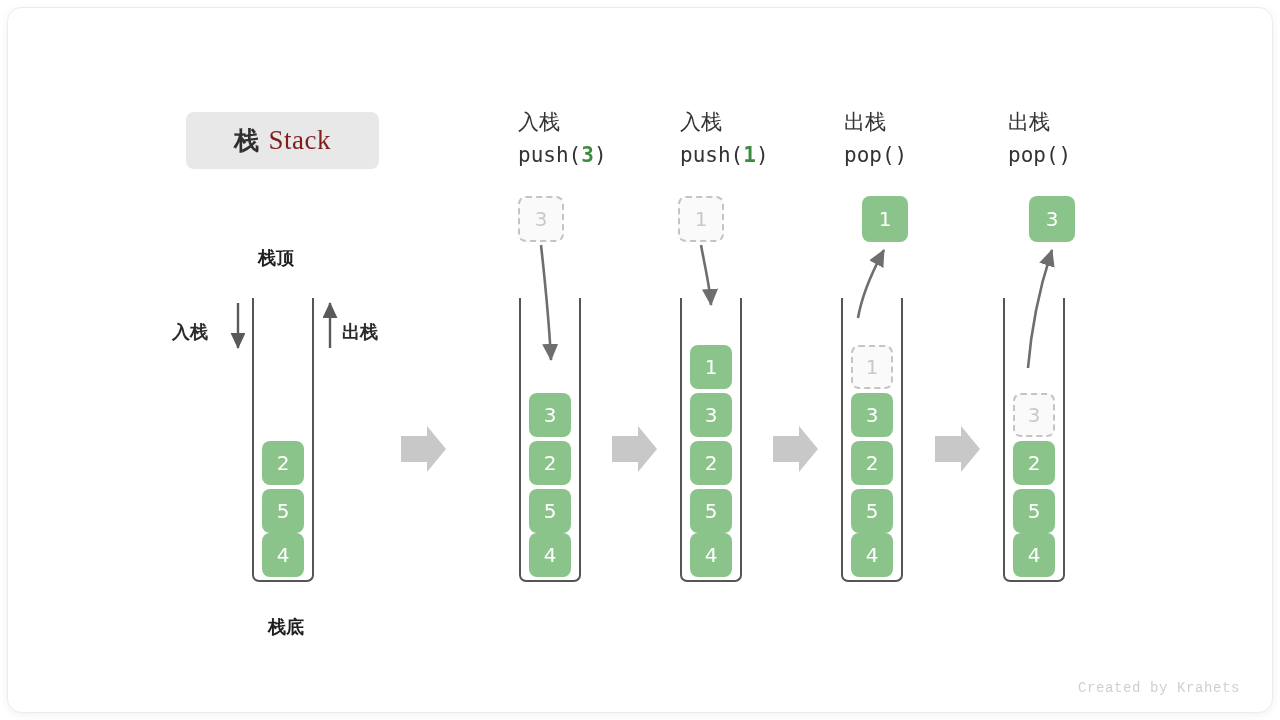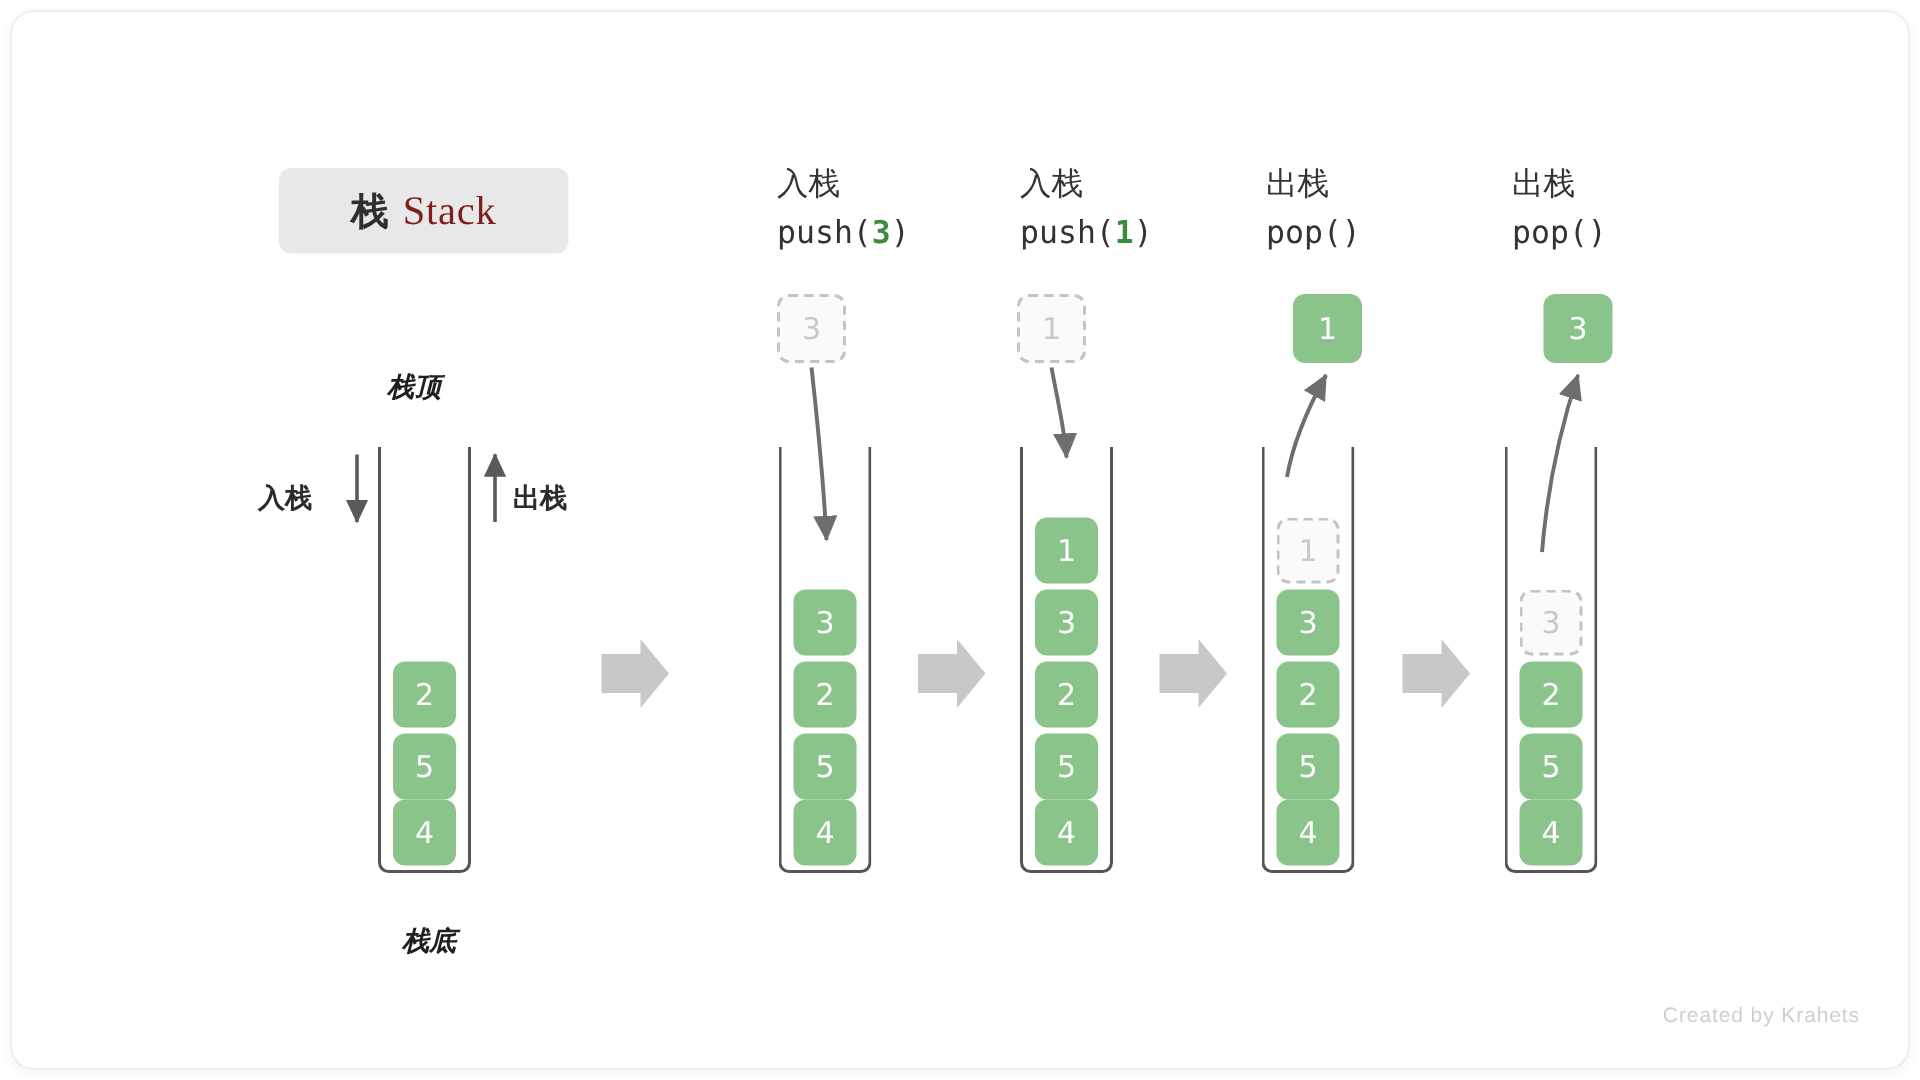--- a/index.html
+++ b/index.html
@@ -160,29 +160,28 @@
     font-weight: bold;
     color: #2b2b2b;
     white-space: nowrap;
   }
   .cap-label {
     position: absolute;
     font-size: 18px;
     font-weight: bold;
     color: #1f1f1f;
     white-space: nowrap;
-    font-style: italic;
   }
 
   
   .watermark {
     position: absolute;
     right: 40px;
-    bottom: 36px;
-    font-family: Liberation Sans, sans-serif;
+    bottom: 24px;
+    font-family: Liberation Mono, monospace;
     font-size: 14px;
     color: #cfcfcf;
     letter-spacing: 0.6px;
   }
 
   svg.overlay {
     position: absolute;
     left: 0;
     top: 0;
     width: 1280px;

